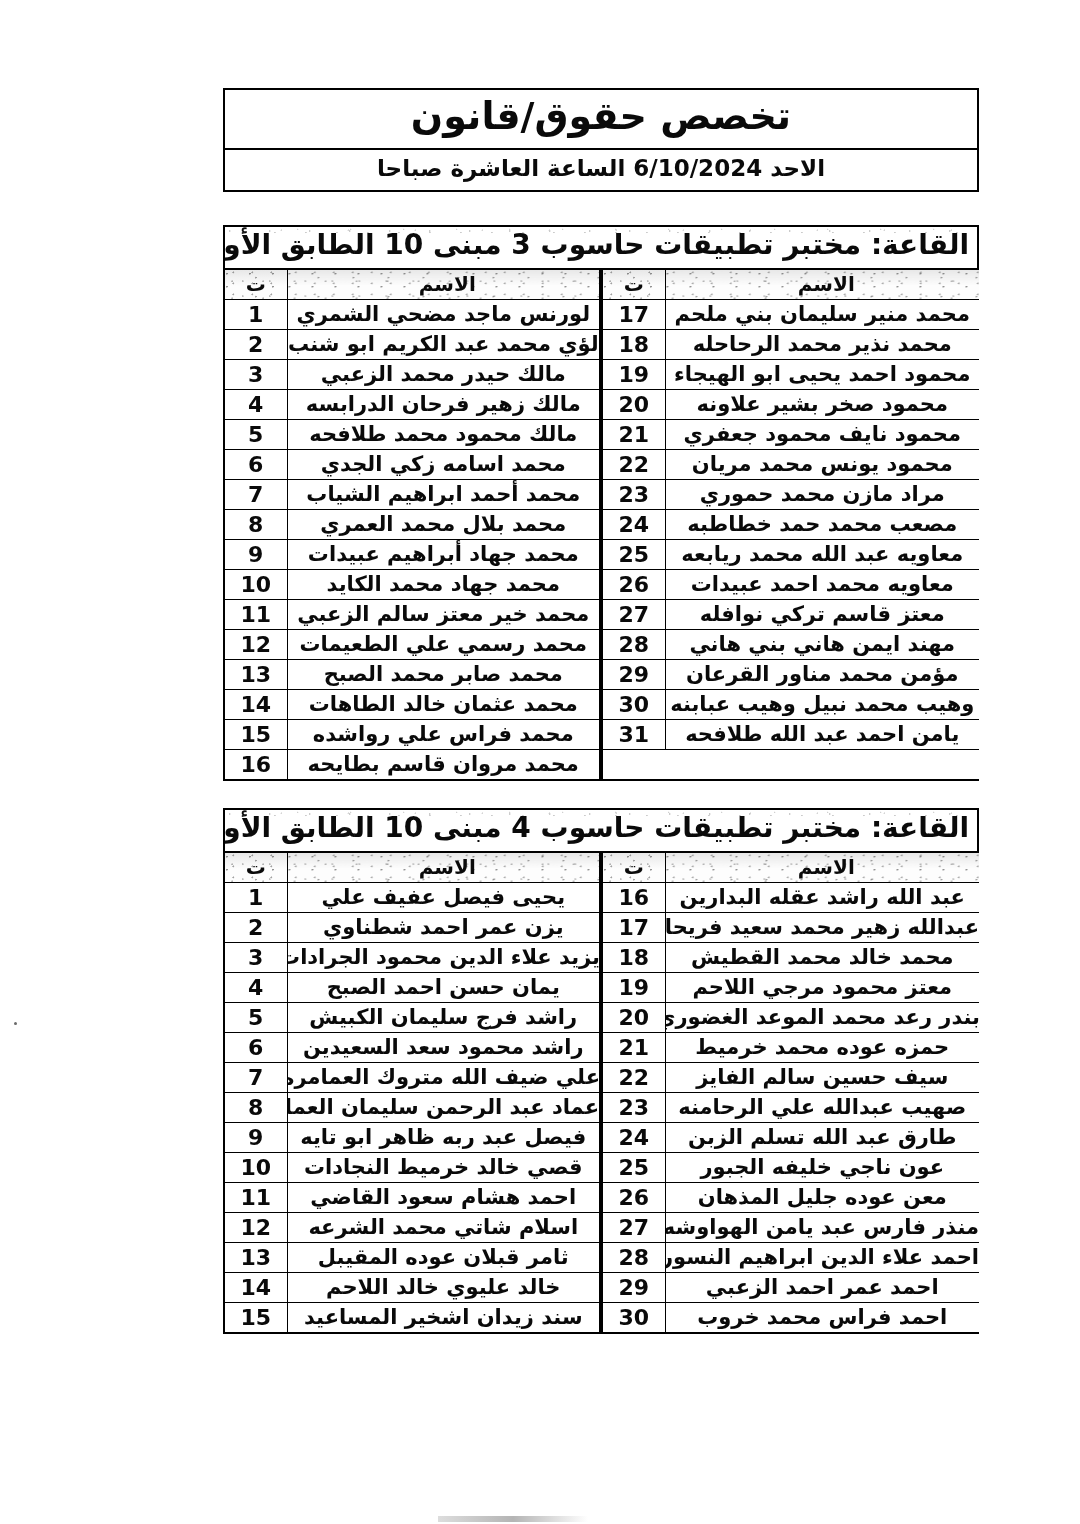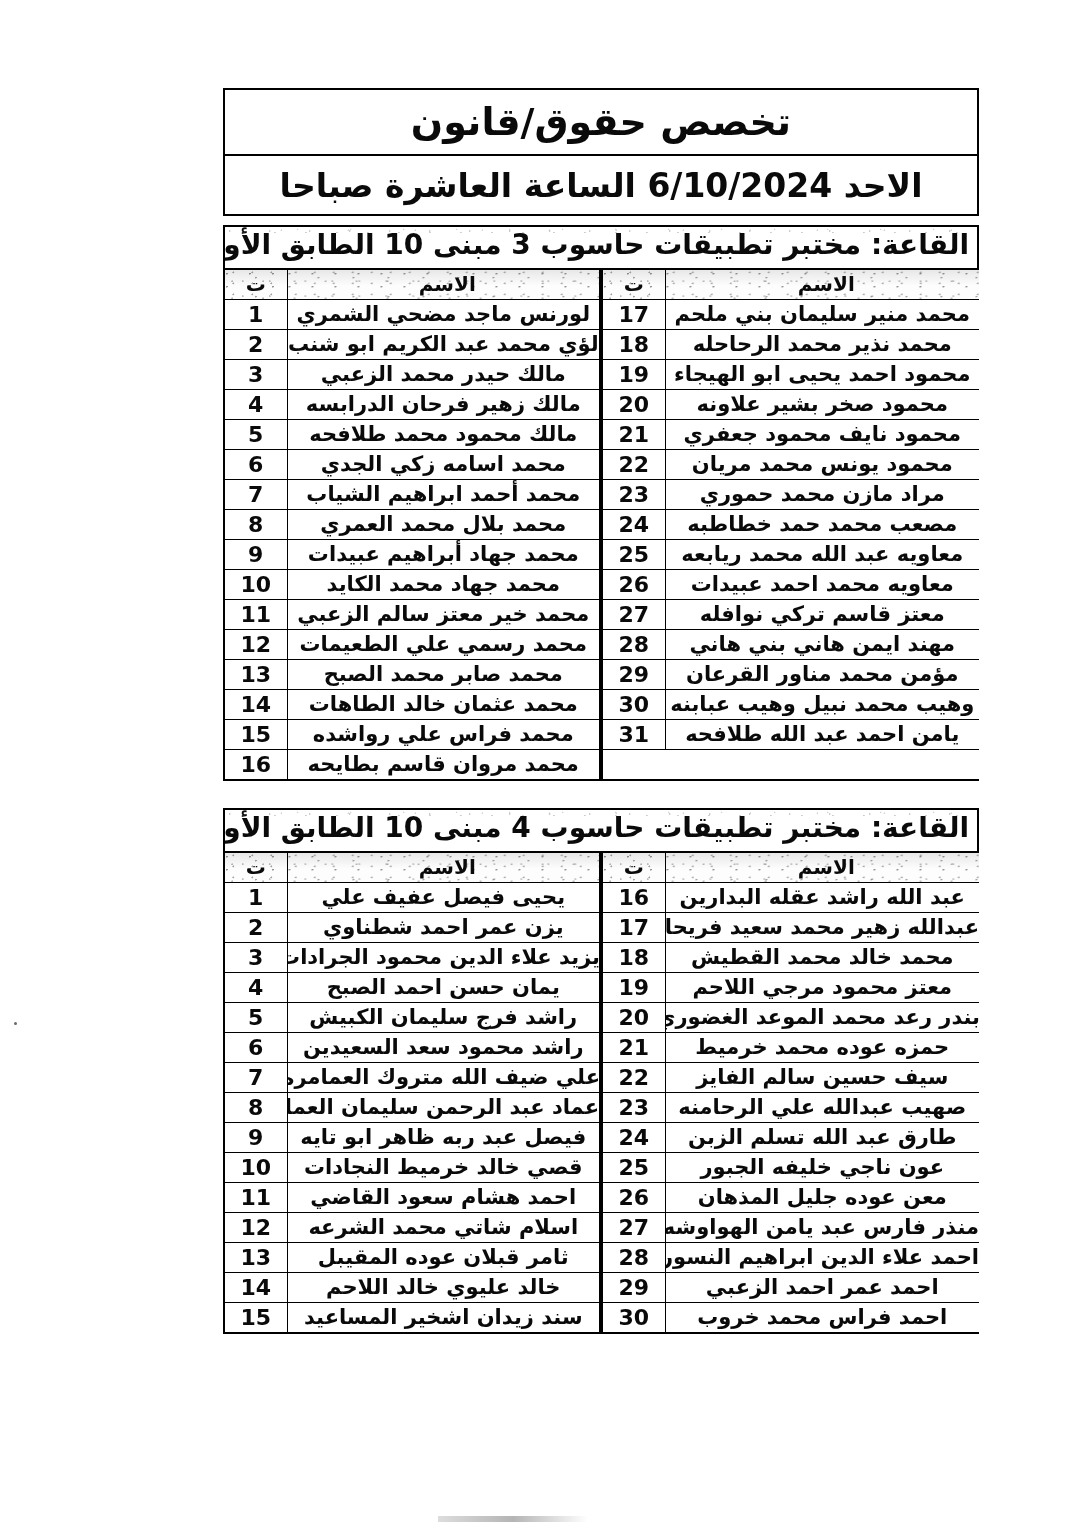--- a/index.html
+++ b/index.html
@@ -28,30 +28,30 @@
     left: 223px;
     top: 88px;
     width: 756px;
     border: 2.5px solid #000;
     box-sizing: border-box;
   }
   .title-line {
     text-align: center;
     font-weight: bold;
     letter-spacing: 0;
-    padding: 11px 6px 9px 6px;
+    padding: 5px 6px 9px 6px;
     line-height: 1.15;
     white-space: nowrap;
   }
   .title-line.one {
     font-size: 38px;
     border-bottom: 2.5px solid #000;
   }
   .title-line.two {
-    font-size: 33px;
+    font-size: 23px;
   }
 
   
   .section {
     position: absolute;
     left: 223px;
     width: 756px;
     box-sizing: border-box;
   }
   #section-0 { top: 225px; }

